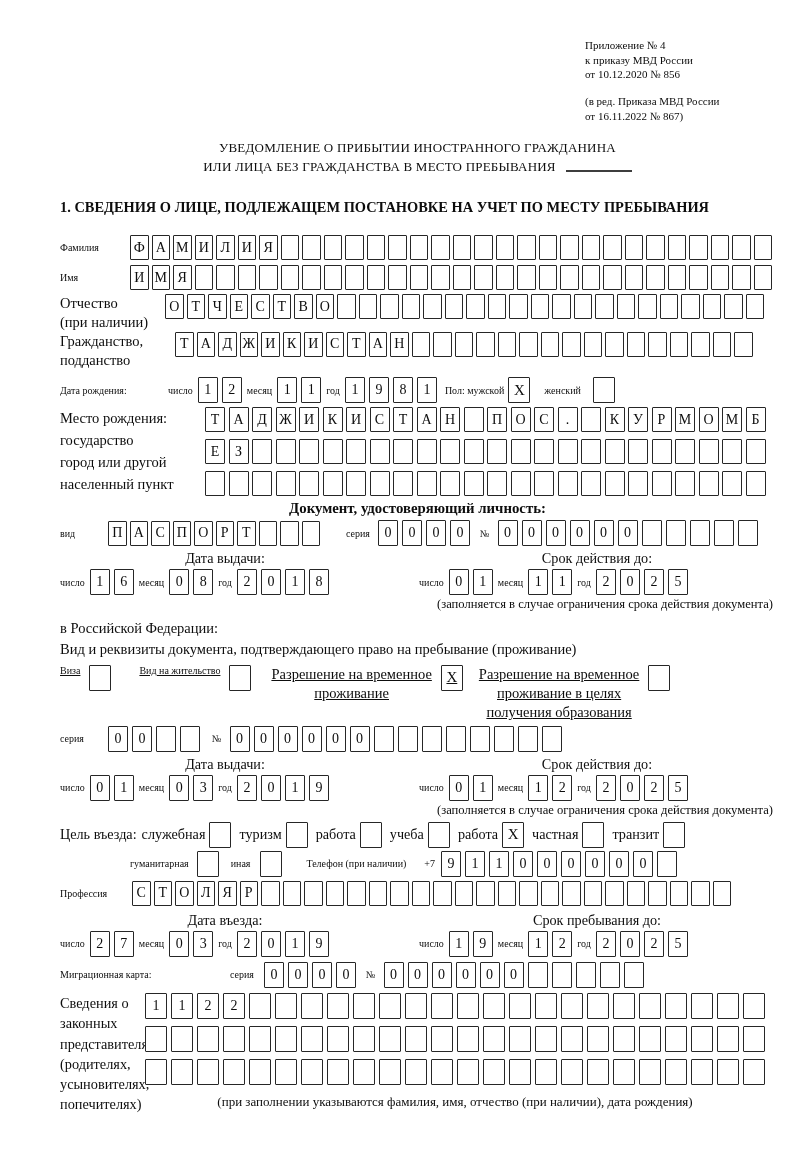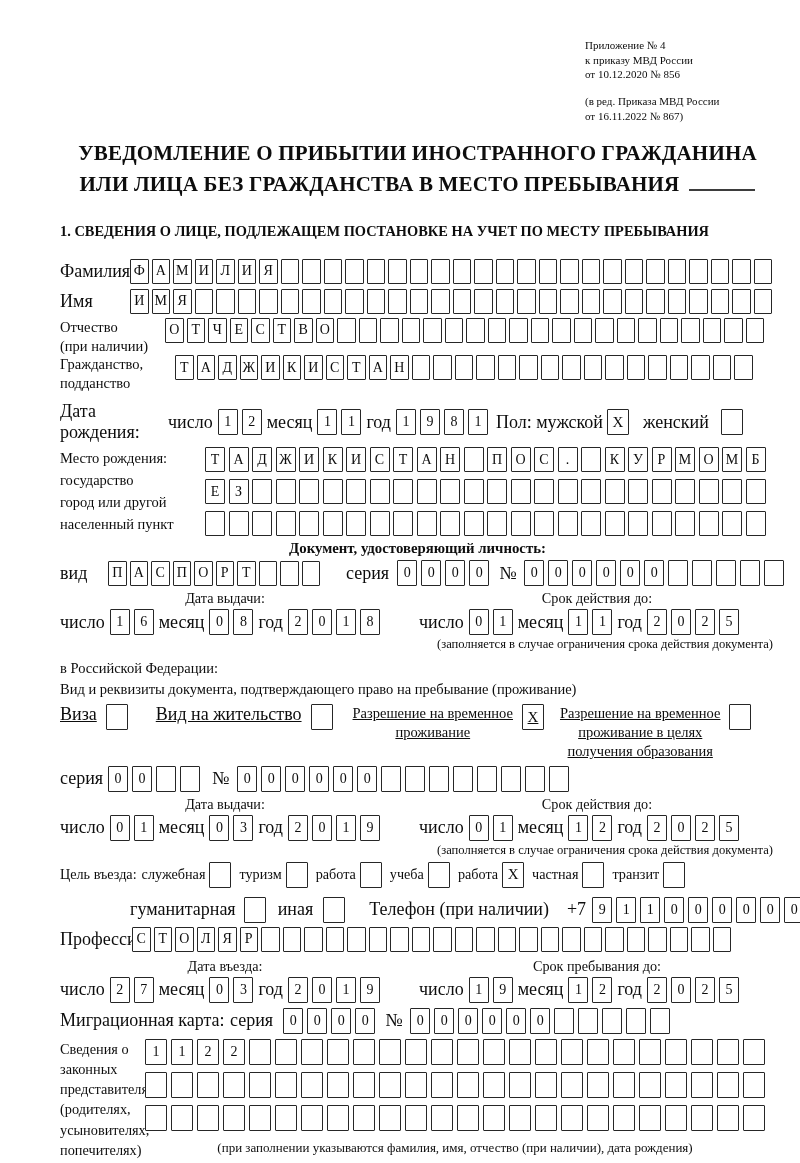--- a/index.html
+++ b/index.html
@@ -4,26 +4,26 @@
 <style>
   html,body{margin:0;padding:0;background:#fff;}
   .page{
     width:800px;height:1163px;box-sizing:border-box;
     padding:38px 25px 10px 60px;background:#fff;overflow:hidden;
     font-family:"Liberation Serif", serif;color:#0d0d0d;
   }
   .appendix{margin-left:auto;width:190px;font-size:11px;line-height:1.34;white-space:nowrap;}
   .appendix .gap{margin-top:12px;}
   .forma{text-align:right;padding-right:14px;font-weight:bold;font-size:15.5px;margin-top:14px;letter-spacing:.5px;}
-  .title{text-align:center;font-weight:bold;font-size:21px;line-height:1.5;margin-top:14px;letter-spacing:.2px;}
+  .title{text-align:center;font-weight:normal;font-size:13px;line-height:1.5;margin-top:14px;letter-spacing:.2px;}
   .uline{display:inline-block;width:66px;height:.95em;border-bottom:2px solid #3d3d3d;margin-left:10px;vertical-align:baseline;}
   .sec{font-weight:bold;font-size:14.4px;margin-top:22px;}
   .row{display:flex;align-items:center;margin-top:5px;}
   .row.top{align-items:flex-start;}
-  .lbl{font-size:18px;flex-shrink:0;}
+  .lbl{font-size:10px;flex-shrink:0;}
   .lbl2{font-size:14.5px;line-height:1.3;}
   .cells{display:flex;gap:3px;flex-shrink:0;}
   .cell{
     box-sizing:border-box;flex-shrink:0;width:18.5px;height:25px;
     border:1.5px solid #262626;border-radius:1px;background:#fff;
     display:flex;align-items:center;justify-content:center;font-size:14px;
   }
   .dt{gap:4px;}   .dt .cell{width:20px;height:26px;}
   .cb{gap:4px;}   .cb .cell{width:22px;height:26px;font-size:15px;}
   .w2{gap:3.5px;} .w2 .cell{width:20px;height:25px;}
@@ -569,21 +569,21 @@
     <span class="lbl ml">частная</span>
     <div class="cells cb mlb">
         <span class="cell"></span>
       </div>
     <span class="lbl ml">транзит</span>
     <div class="cells cb mlb">
         <span class="cell"></span>
       </div>
   </div>
 
-  <div class="row" style="margin-top:9px;padding-left:70px">
+  <div class="row" style="margin-top:3px;padding-left:70px">
     <span class="lbl">гуманитарная</span>
     <div class="cells cb" style="margin-left:8px">
         <span class="cell"></span>
       </div>
     <span class="lbl" style="margin-left:12px">иная</span>
     <div class="cells cb" style="margin-left:10px">
         <span class="cell"></span>
       </div>
     <span class="lbl" style="margin-left:24px">Телефон (при наличии)</span>
     <span class="lbl" style="margin-left:18px">+7</span>

